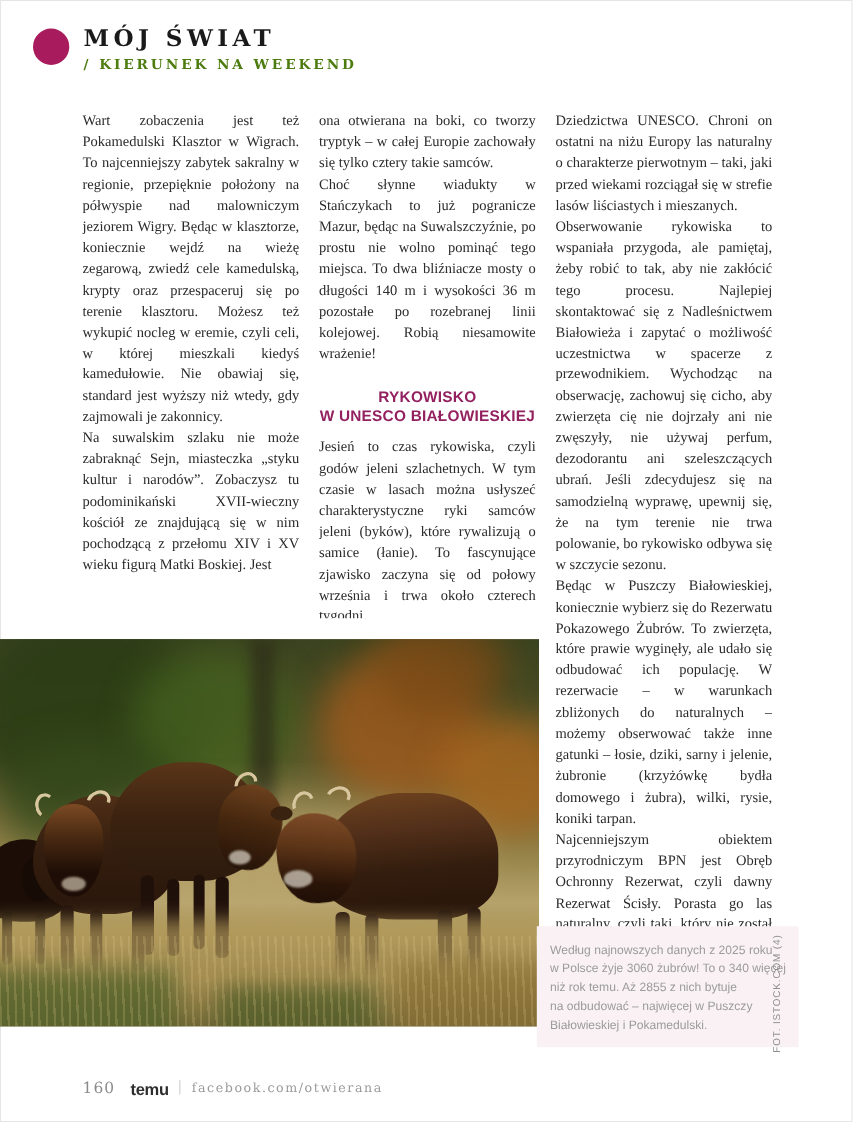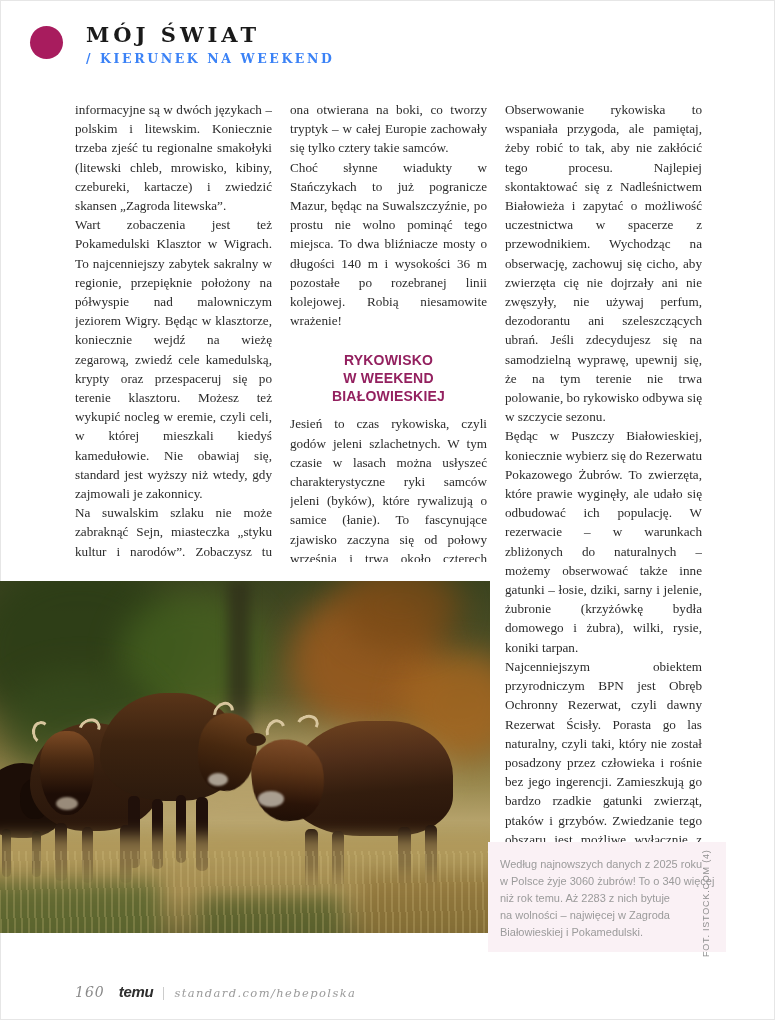--- a/index.html
+++ b/index.html
@@ -2,24 +2,24 @@
 <html lang="pl"><head>
 <meta charset="utf-8">
 <style>
   html,body{margin:0;padding:0;background:#f2f2f2;}
   .page{position:relative;width:775px;height:1020px;background:#ffffff;margin:0 auto;
         font-family:"Liberation Serif", serif;color:#2b2b2b;overflow:hidden;
         box-shadow:0 0 0 1px #e6e6e6 inset;}
   
   .hdr{position:absolute;left:30px;top:22px;display:flex;align-items:flex-start;}
   .dot{width:33px;height:33px;border-radius:50%;background:#a81c5e;margin-top:4px;}
-  .hdr-text{margin-left:23px;}
+  .hdr-text{margin-left:13px;}
   .title{font-family:"DejaVu Serif", serif;font-size:21px;font-weight:bold;color:#1a1a1a;
          letter-spacing:4px;margin:0;line-height:1.2;}
-  .kicker{font-family:"DejaVu Serif", serif;font-size:12.5px;font-weight:600;color:#3b82f6;
+  .kicker{font-family:"DejaVu Serif", serif;font-size:12.5px;font-weight:600;color:#4d7c0f;
           letter-spacing:2.6px;margin-top:4px;}
   
   .col{position:absolute;top:100px;width:197px;font-size:13.2px;line-height:19.2px;
        text-align:justify;overflow:hidden;}
   .col p{margin:0;}
   .col1{left:75px;height:462px;}
   .col2{left:290px;height:462px;}
   .col3{left:505px;height:748px;}
   .subhead{font-family:"Liberation Sans", sans-serif;font-size:14px;font-weight:bold;
            color:#93205f;text-align:center;line-height:18px;letter-spacing:.2px;
@@ -96,58 +96,58 @@
   
   .infobox{position:absolute;left:488px;top:842px;width:238px;height:110px;background:#faf1f5;
            font-family:"Liberation Sans", sans-serif;font-size:11px;line-height:17px;
            color:#9b9b9b;padding:14px 0 0 12px;box-sizing:border-box;}
   
   .credit{position:absolute;left:701px;top:845px;height:112px;
           font-family:"Liberation Sans", sans-serif;font-size:9px;color:#8f8f8f;
           letter-spacing:.8px;writing-mode:vertical-rl;transform:rotate(180deg);
           text-align:left;white-space:nowrap;}
   
-  .footer{position:absolute;left:75px;top:982px;display:flex;align-items:flex-end;height:18px;font-style:italic;}
+  .footer{position:absolute;left:75px;top:982px;display:flex;align-items:flex-start;height:18px;}
   .pagenum{font-family:"DejaVu Serif", serif;font-size:14px;color:#8a8a8a;letter-spacing:1px;}
   .logo{font-family:"Liberation Sans", sans-serif;font-size:15px;font-weight:bold;
         color:#2e2e2e;letter-spacing:-.3px;margin-left:14px;}
   .fdiv{width:1px;height:13px;background:#cccccc;margin:0 10px;}
   .furl{font-family:"DejaVu Serif", serif;font-size:11.5px;color:#9a9a9a;letter-spacing:1.4px;}
 </style>
 </head>
 <body>
 
 <div class="page">
 
   <div class="hdr">
     <span class="dot"></span>
     <div class="hdr-text">
       <h1 class="title">MÓJ ŚWIAT</h1>
       <div class="kicker">/ KIERUNEK NA WEEKEND</div>
     </div>
   </div>
 
   <div class="col col1">
-      <p>informacyjne są w dwóch językach – polskim i litewskim. Koniecznie trzeba zjeść tu regionalne smakołyki (litewski chleb, mrowisko, kibiny, czebureki, kartacze) i zwiedzić skansen „Zagroda litewska”.</p>
       <p>Wart zobaczenia jest też Pokamedulski Klasztor w Wigrach. To najcenniejszy zabytek sakralny w regionie, przepięknie położony na półwyspie nad malowniczym jeziorem Wigry. Będąc w klasztorze, koniecznie wejdź na wieżę zegarową, zwiedź cele kamedulską, krypty oraz przespaceruj się po terenie klasztoru. Możesz też wykupić nocleg w eremie, czyli celi, w której mieszkali kiedyś kamedułowie. Nie obawiaj się, standard jest wyższy niż wtedy, gdy zajmowali je zakonnicy.</p>
       <p>Na suwalskim szlaku nie może zabraknąć Sejn, miasteczka „styku kultur i narodów”. Zobaczysz tu podominikański XVII-wieczny kościół ze znajdującą się w nim pochodzącą z przełomu XIV i XV wieku figurą Matki Boskiej. Jest</p>
     </div>
 
   <div class="col col2">
     <div>
         <p>ona otwierana na boki, co tworzy tryptyk – w całej Europie zachowały się tylko cztery takie samców.</p>
         <p>Choć słynne wiadukty w Stańczykach to już pogranicze Mazur, będąc na Suwalszczyźnie, po prostu nie wolno pominąć tego miejsca. To dwa bliźniacze mosty o długości 140 m i wysokości 36 m pozostałe po rozebranej linii kolejowej. Robią niesamowite wrażenie!</p>
       </div>
-    <h2 class="subhead"><span>RYKOWISKO</span><br><span>W WEEKEND BIAŁOWIESKIEJ</span></h2>
+    <h2 class="subhead"><span>RYKOWISKO</span><br><span>W UNESCO BIAŁOWIESKIEJ</span></h2>
     <div>
         <p>Jesień to czas rykowiska, czyli godów jeleni szlachetnych. W tym czasie w lasach można usłyszeć charakterystyczne ryki samców jeleni (byków), które rywalizują o samice (łanie). To fascynujące zjawisko zaczyna się od połowy września i trwa około czterech tygodni.</p>
       </div>
   </div>
 
   <div class="col col3">
+      <p>Dziedzictwa UNESCO. Chroni on ostatni na niżu Europy las naturalny o charakterze pierwotnym – taki, jaki przed wiekami rozciągał się w strefie lasów liściastych i mieszanych.</p>
       <p>Obserwowanie rykowiska to wspaniała przygoda, ale pamiętaj, żeby robić to tak, aby nie zakłócić tego procesu. Najlepiej skontaktować się z Nadleśnictwem Białowieża i zapytać o możliwość uczestnictwa w spacerze z przewodnikiem. Wychodząc na obserwację, zachowuj się cicho, aby zwierzęta cię nie dojrzały ani nie zwęszyły, nie używaj perfum, dezodorantu ani szeleszczących ubrań. Jeśli zdecydujesz się na samodzielną wyprawę, upewnij się, że na tym terenie nie trwa polowanie, bo rykowisko odbywa się w szczycie sezonu.</p>
       <p>Będąc w Puszczy Białowieskiej, koniecznie wybierz się do Rezerwatu Pokazowego Żubrów. To zwierzęta, które prawie wyginęły, ale udało się odbudować ich populację. W rezerwacie – w warunkach zbliżonych do naturalnych – możemy obserwować także inne gatunki – łosie, dziki, sarny i jelenie, żubronie (krzyżówkę bydła domowego i żubra), wilki, rysie, koniki tarpan.</p>
       <p>Najcenniejszym obiektem przyrodniczym BPN jest Obręb Ochronny Rezerwat, czyli dawny Rezerwat Ścisły. Porasta go las naturalny, czyli taki, który nie został posadzony przez człowieka i rośnie bez jego ingerencji. Zamieszkują go bardzo rzadkie gatunki zwierząt, ptaków i grzybów. Zwiedzanie tego obszaru jest możliwe wyłącznie z licencjonowanym przewodnikiem (można go</p>
     </div>
 
   <div class="photo">
     <div class="bok k1"></div>
     <div class="bok k2"></div>
     <div class="bok k3"></div>
     <div class="bok k4"></div>
@@ -191,24 +191,24 @@
     <div class="leg lA4"></div>
 
     <div class="gmid"></div>
     <div class="gfront"></div>
     <div class="gg1"></div>
     <div class="gg2"></div>
     <div class="gg3"></div>
     <div class="blades"></div>
   </div>
 
-  <aside class="infobox"><span>Według najnowszych danych z 2025 roku</span><br><span>w Polsce żyje 3060 żubrów! To o 340 więcej</span><br><span>niż rok temu. Aż 2283 z nich bytuje</span><br><span>na wolności – najwięcej w Zagroda</span><br><span>Białowieskiej i Pokamedulski.</span></aside>
+  <aside class="infobox"><span>Według najnowszych danych z 2025 roku</span><br><span>w Polsce żyje 3060 żubrów! To o 340 więcej</span><br><span>niż rok temu. Aż 2855 z nich bytuje</span><br><span>na odbudować – najwięcej w Puszczy</span><br><span>Białowieskiej i Pokamedulski.</span></aside>
 
   <div class="credit">FOT. ISTOCK.COM (4)</div>
 
   <div class="footer">
     <span class="pagenum">160</span>
     <span class="logo">temu</span>
     <span class="fdiv"></span>
-    <span class="furl">standard.com/hebepolska</span>
+    <span class="furl">facebook.com/otwierana</span>
   </div>
 
 </div>
 
 </body></html>

